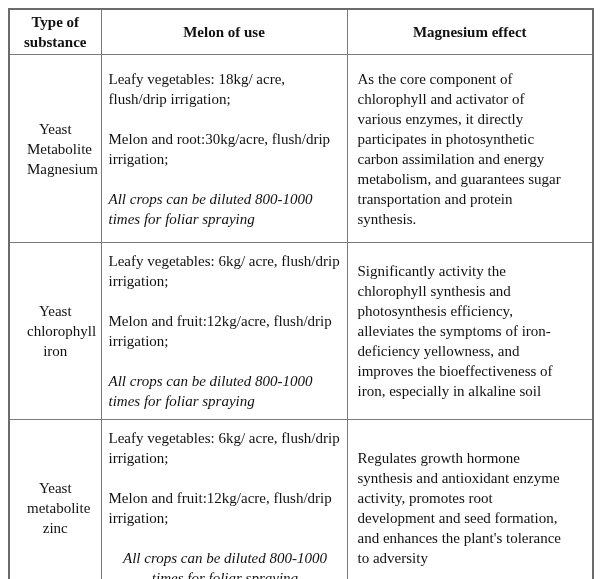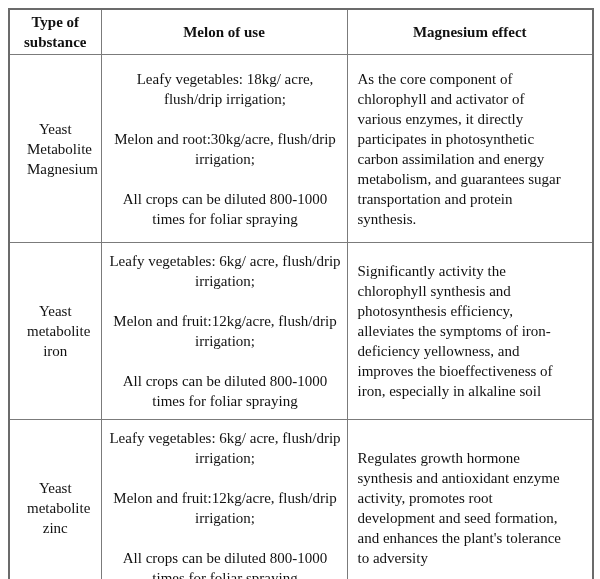--- a/index.html
+++ b/index.html
@@ -47,24 +47,24 @@
   td.substance-cell {
     text-align: center;
     padding: 2px 17px;
   }
   td.method-cell {
     text-align: left;
     padding: 8px 5px 8px 7px;
   }
   td.method-cell p {
     margin: 0 0 20px 0;
-    text-align: center;
   }
   td.method-cell p:last-child {
     margin-bottom: 0;
+    font-style: italic;
   }
   td.method-cell p.centered {
     text-align: center;
   }
   td.effect-cell {
     text-align: left;
     padding: 8px 21px 8px 10px;
   }
 </style>
 </head>
@@ -88,21 +88,21 @@
       <tr class="row-1">
         <td class="substance-cell">Yeast Metabolite Magnesium</td>
         <td class="method-cell">
           <p>Leafy vegetables: 18kg/ acre, flush/drip irrigation;</p>
           <p>Melon and root:30kg/acre, flush/drip irrigation;</p>
           <p>All crops can be diluted 800-1000 times for foliar spraying</p>
         </td>
         <td class="effect-cell">As the core component of chlorophyll and activator of various enzymes, it directly participates in photosynthetic carbon assimilation and energy metabolism, and guarantees sugar transportation and protein synthesis.</td>
       </tr>
       <tr class="row-2">
-        <td class="substance-cell">Yeast metabolite iron</td>
+        <td class="substance-cell">Yeast chlorophyll iron</td>
         <td class="method-cell">
           <p>Leafy vegetables: 6kg/ acre, flush/drip irrigation;</p>
           <p>Melon and fruit:12kg/acre, flush/drip irrigation;</p>
           <p>All crops can be diluted 800-1000 times for foliar spraying</p>
         </td>
         <td class="effect-cell">Significantly activity the chlorophyll synthesis and photosynthesis efficiency, alleviates the symptoms of iron-deficiency yellowness, and improves the bioeffectiveness of iron, especially in alkaline soil</td>
       </tr>
       <tr class="row-3">
         <td class="substance-cell">Yeast metabolite zinc</td>
         <td class="method-cell">

